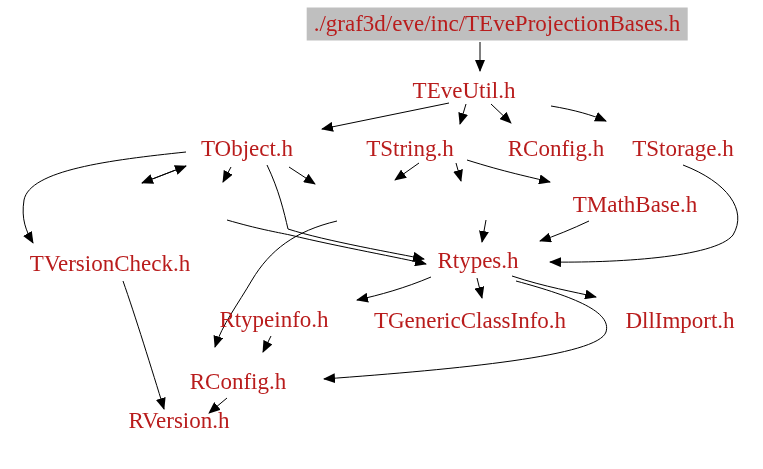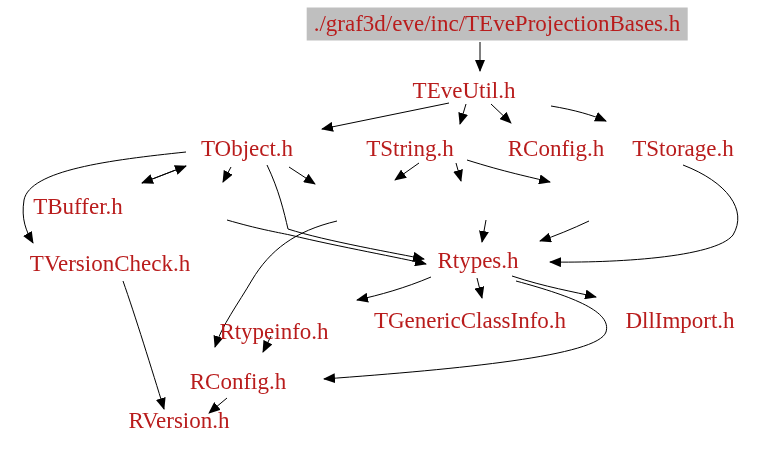--- a/index.html
+++ b/index.html
@@ -105,26 +105,26 @@
 
   <div class="node root" style="left:497px; top:24px;">./graf3d/eve/inc/TEveProjectionBases.h</div>
 
   <div class="node" style="left:464px; top:91px;">TEveUtil.h</div>
 
   <div class="node" style="left:247px; top:149px;">TObject.h</div>
   <div class="node" style="left:410px; top:149px;">TString.h</div>
   <div class="node" style="left:556px; top:149px;">RConfig.h</div>
   <div class="node" style="left:683px; top:149px;">TStorage.h</div>
 
-  <div class="node" style="left:78px; top:207px;">TBuffer.h</div>
+  <div class="node" style="left:635px; top:205px;">TMathBase.h</div>
 
   <div class="node" style="left:110px; top:264px;">TVersionCheck.h</div>
   <div class="node" style="left:478px; top:261px;">Rtypes.h</div>
 
-  <div class="node" style="left:274px; top:332px;">Rtypeinfo.h</div>
+  <div class="node" style="left:274px; top:320px;">Rtypeinfo.h</div>
   <div class="node" style="left:470px; top:321px;">TGenericClassInfo.h</div>
   <div class="node" style="left:238px; top:382px;">RConfig.h</div>
 
   <div class="node" style="left:680px; top:321px;">DllImport.h</div>
 
   <div class="node" style="left:179px; top:421px;">RVersion.h</div>
 
 </div>
 
 </body></html>

